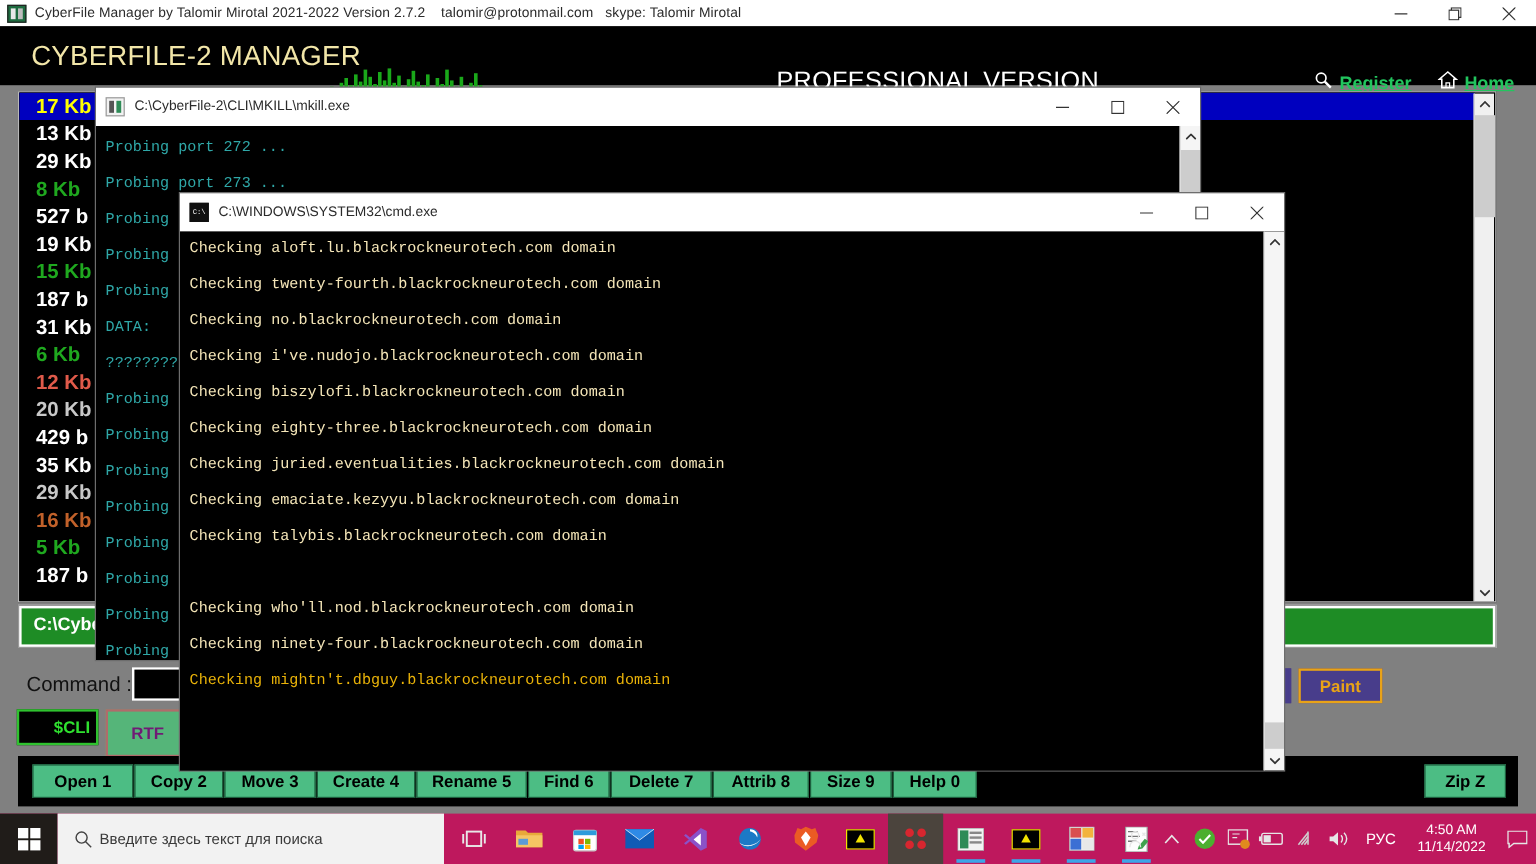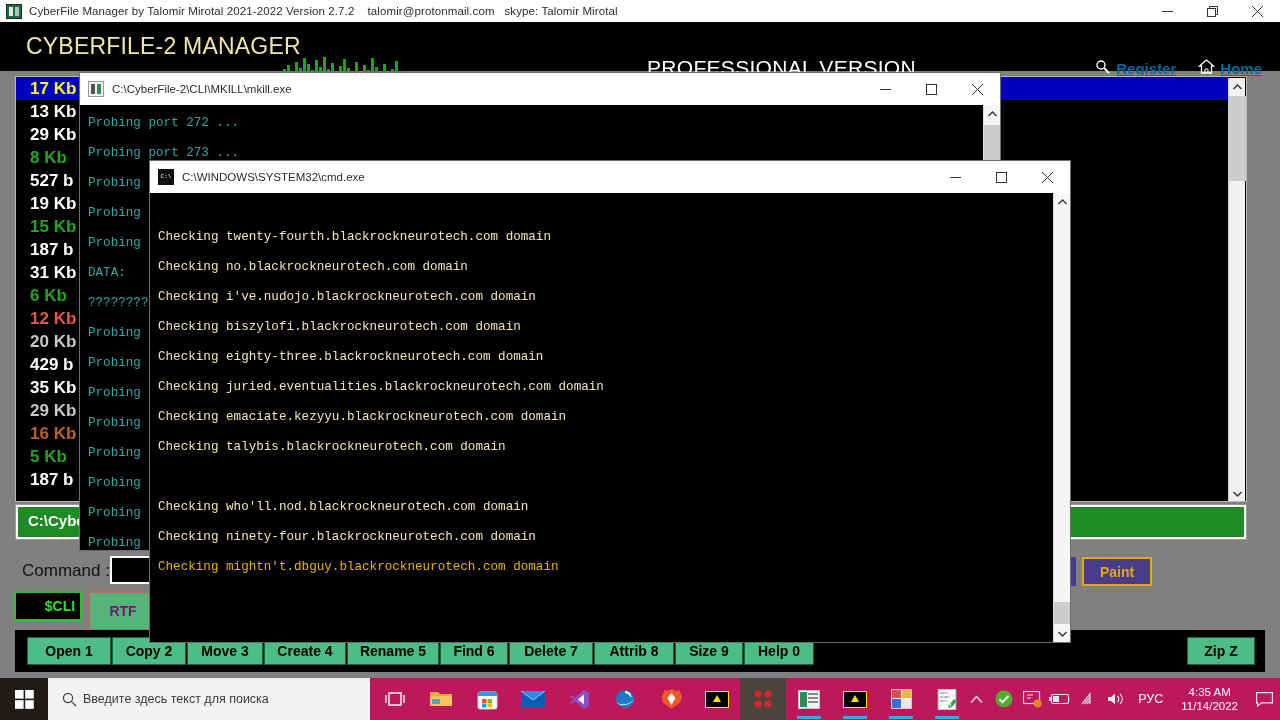--- a/index.html
+++ b/index.html
@@ -35,21 +35,21 @@
   .brand{
     position:absolute;left:26px;top:10px;font-size:23px;color:#f2e6a8;
     letter-spacing:.2px;font-weight:400;
   }
   .brand-bars{position:absolute;left:275px;top:33px;height:22px;display:flex;align-items:flex-end;gap:1px;}
   .brand-bars i{display:block;width:3px;background:#1aa81a;}
   .pro-version{
     position:absolute;left:647px;top:33px;font-size:21px;color:#fff;letter-spacing:.3px;
   }
   .hdr-links{position:absolute;right:18px;top:36px;display:flex;align-items:center;gap:22px;color:#fff;}
-  .hdr-link{display:flex;align-items:center;gap:5px;font-size:15px;font-weight:bold;color:#0369a1;}
+  .hdr-link{display:flex;align-items:center;gap:5px;font-size:15px;font-weight:bold;color:#22c55e;}
   .hdr-link .lbl{text-decoration:underline;}
 
   
   .filelist-outer{
     position:absolute;left:15px;top:76px;width:1232px;height:426px;
     background:#000;border:1px solid #b8b8b8;box-sizing:border-box;
     overflow:hidden;
   }
   .filelist-inner{position:absolute;left:0;top:0;width:1213px;height:424px;overflow:hidden;background:#000;}
   .frow{
@@ -379,20 +379,21 @@
             </svg>
         </div>
         <div class="cw-btn">
           <svg width="11" height="11" viewBox="0 0 11 11">
               <path d="M0 0L11 11M11 0L0 11" stroke="#333"></path>
             </svg>
         </div>
       </div>
     </div>
     <div class="cwin-body" id="cmd-body" style="width:920px;height:449px;">
+        <div class="cline" style="top: 7px; color: rgb(245, 230, 184);">Checking aloft.lu.blackrockneurotech.com domain</div>
         <div class="cline" style="top: 37px; color: rgb(245, 230, 184);">Checking twenty-fourth.blackrockneurotech.com domain</div>
         <div class="cline" style="top: 67px; color: rgb(245, 230, 184);">Checking no.blackrockneurotech.com domain</div>
         <div class="cline" style="top: 97px; color: rgb(245, 230, 184);">Checking i've.nudojo.blackrockneurotech.com domain</div>
         <div class="cline" style="top: 127px; color: rgb(245, 230, 184);">Checking biszylofi.blackrockneurotech.com domain</div>
         <div class="cline" style="top: 157px; color: rgb(245, 230, 184);">Checking eighty-three.blackrockneurotech.com domain</div>
         <div class="cline" style="top: 187px; color: rgb(245, 230, 184);">Checking juried.eventualities.blackrockneurotech.com domain</div>
         <div class="cline" style="top: 217px; color: rgb(245, 230, 184);">Checking emaciate.kezyyu.blackrockneurotech.com domain</div>
         <div class="cline" style="top: 247px; color: rgb(245, 230, 184);">Checking talybis.blackrockneurotech.com domain</div>
         <div class="cline" style="top: 307px; color: rgb(245, 230, 184);">Checking who'll.nod.blackrockneurotech.com domain</div>
         <div class="cline" style="top: 337px; color: rgb(245, 230, 184);">Checking ninety-four.blackrockneurotech.com domain</div>
@@ -577,21 +578,21 @@
       </div>
       <div class="tray-ico">
         <svg width="18" height="16" viewBox="0 0 18 16">
             <path d="M1 6h3l4-3.5v11L4 10H1z" fill="#e6e6e6"></path>
             <path d="M10.5 5c1.6 1.6 1.6 4.4 0 6" fill="none" stroke="#e6e6e6" stroke-width="1.2"></path>
             <path d="M13 3c3 3 3 7 0 10" fill="none" stroke="#e6e6e6" stroke-width="1.2"></path>
           </svg>
       </div>
       <div class="tray-lang">РУС</div>
       <div class="tray-clock">
-        <div>4:35 AM</div>
+        <div>4:50 AM</div>
         <div>11/14/2022</div>
       </div>
       <div class="tray-action">
         <svg width="17" height="15" viewBox="0 0 17 15">
             <path d="M0.6 0.6h15.8v10.3H5.5L1.6 14V10.9H0.6z" fill="none" stroke="#e6e6e6" stroke-width="1.2"></path>
           </svg>
       </div>
     </div>
   </div>
 

